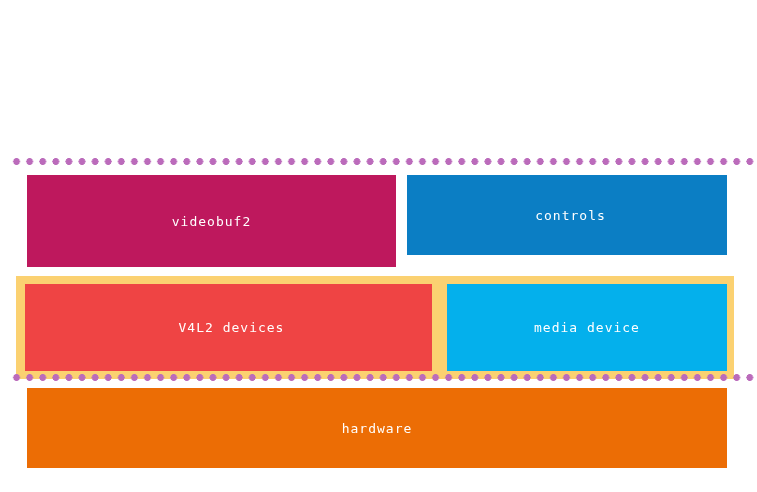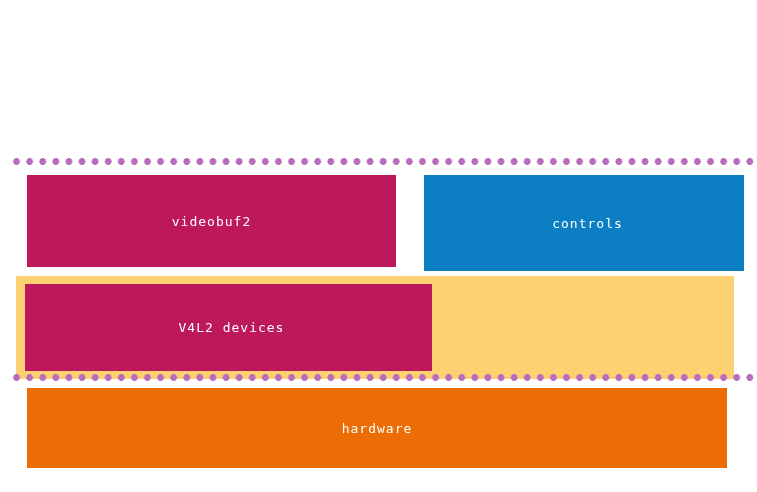--- a/index.html
+++ b/index.html
@@ -50,24 +50,24 @@
   #sep-top { top: 157px; }
   #sep-bottom { top: 373px; z-index: 5; }
   
   #videobuf2-block {
     left: 27px;
     top: 175px;
     width: 369px;
     height: 92px;
   }
   #controls-block {
-    left: 424px;
+    left: 407px;
     top: 175px;
     width: 320px;
-    height: 96px;
+    height: 80px;
     padding-left: 7px;
   }
   
   #device-group {
     position: absolute;
     box-sizing: border-box;
     left: 16px;
     top: 276px;
     width: 718px;
     height: 103px;
@@ -105,24 +105,27 @@
   <div class="block" id="videobuf2-block" style="background:#be185d;justify-content:center;">
     <span>videobuf2</span>
   </div>
 
   <div class="block" id="controls-block" style="background:#0b7ec4;">
     <span>controls</span>
   </div>
 
   <div id="device-group"></div>
 
-  <div class="block" id="v4l2-block" style="background:#be185d;padding-left:6px;">
+  <div class="block" id="v4l2-block" style="background:#ef4444;padding-left:6px;">
     <span>V4L2 devices</span>
   </div>
 
+  <div class="block" id="media-device-block" style="background:#04b0ec;">
+    <span>media device</span>
+  </div>
 
   <div class="dotted-sep" id="sep-bottom"></div>
 
   <div class="block" id="hardware-block" style="background:#ec6d05;">
     <span>hardware</span>
   </div>
 
 </div>
 
 </body></html>

